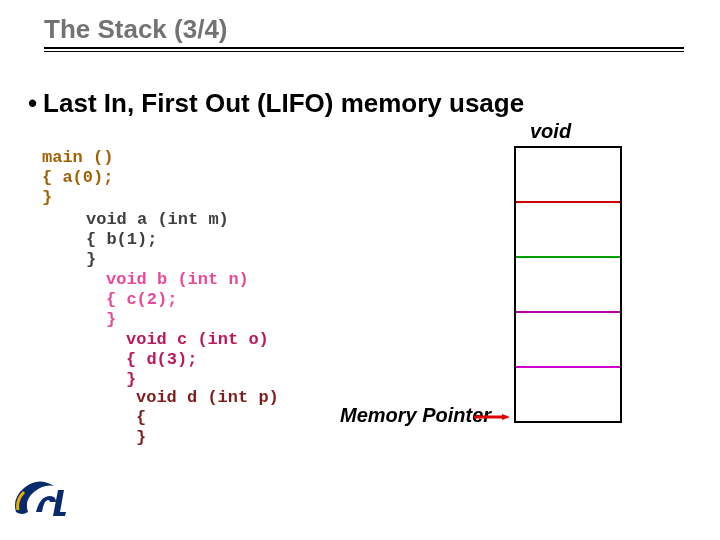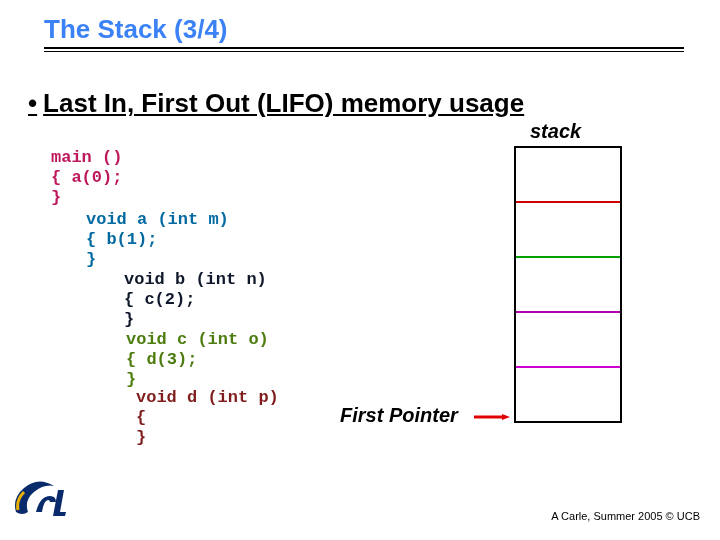--- a/index.html
+++ b/index.html
@@ -13,34 +13,33 @@
   .slide {
     position: relative;
     width: 720px; height: 540px;
   }
   .title-wrap {
     position: absolute;
     left: 44px; top: 14px;
     width: 640px;
   }
   .title {
-    color: #3b82f6;
+    color: #737373;
     font-weight: bold;
     font-size: 26px;
     margin: 0 0 2px 0;
   }
   .hr1 { border: none; border-top: 2px solid #000; margin: 0 0 2px 0; }
   .hr2 { border: none; border-top: 1px solid #000; margin: 0; }
   .bullet {
     position: absolute;
     left: 28px; top: 88px;
     font-size: 26px;
     font-weight: bold;
     color: #000;
-    text-decoration: underline;
   }
   .bullet .dot { margin-right: 6px; }
   .stack-label {
     position: absolute;
     left: 530px; top: 120px;
     font-size: 20px;
     font-weight: bold;
     font-style: italic;
     color: #000;
   }
@@ -103,55 +102,54 @@
   <div class="title-wrap">
     <div class="title">The Stack (3/4)</div>
     <hr class="hr1">
     <hr class="hr2">
   </div>
 
   <div class="bullet">
     <span class="dot">•</span><span>Last In, First Out (LIFO) memory usage</span>
   </div>
 
-  <div class="stack-label">stack</div>
+  <div class="stack-label">void</div>
 
   <div class="stack-box">
     <div class="stack-cell" style=";border-top-color:#000000"></div>
     <div class="stack-cell" style=";border-top-color:#d00000"></div>
     <div class="stack-cell" style=";border-top-color:#00a000"></div>
     <div class="stack-cell" style=";border-top-color:#b000b0"></div>
     <div class="stack-cell" style=";border-top-color:#d000d0"></div>
   </div>
 
-  <div class="sp-label">First Pointer</div>
+  <div class="sp-label">Memory Pointer</div>
 
   <svg class="sp-arrow" viewBox="0 0 36 6">
     <line x1="0" y1="3" x2="28" y2="3" stroke-width="3" stroke="#e00000"></line>
     <polygon points="28,0 36,3 28,6" fill="#e00000"></polygon>
   </svg>
 
-  <div class="code" style="left:51px; top:148px;;color:#be185d">main ()
+  <div class="code" style="left:42px; top:148px;;color:#a16207">main ()
 { a(0);
 }</div>
-  <div class="code" style="left:86px; top:210px;;color:#0369a1">void a (int m)
+  <div class="code" style="left:86px; top:210px;;color:#404040">void a (int m)
 { b(1);
 }</div>
-  <div class="code" style="left:124px; top:270px;;color:#0f172a">void b (int n)
+  <div class="code" style="left:106px; top:270px;;color:#ec4899">void b (int n)
 { c(2);
 }</div>
-  <div class="code" style="left:126px; top:330px;;color:#4d7c0f">void c (int o)
+  <div class="code" style="left:126px; top:330px;;color:#be185d">void c (int o)
 { d(3);
 }</div>
   <div class="code" style="left:136px; top:388px;;color:#7f1d1d">void d (int p)
 {
 }</div>
 
   <svg class="logo" viewBox="0 0 68 44">
     <path d="M6 34 Q2 20 14 10 Q28 -2 44 8 Q34 6 24 14 Q14 22 18 34 Q12 38 6 34 Z" fill="#0a2b6b"></path>
     <path d="M26 34 Q30 18 40 18 Q46 18 46 24 L40 24 Q40 22 38 22 Q34 22 32 34 Z" fill="#0a2b6b"></path>
     <path d="M48 12 L54 12 L50 34 L56 34 L55 38 L43 38 Z" fill="#0a2b6b"></path>
     <path d="M8 32 Q6 22 14 14" stroke="#e8b000" stroke-width="3" fill="none"></path>
   </svg>
 
-  <div class="footer-right">A Carle, Summer 2005 © UCB</div>
 
 </div>
 
 </body></html>

